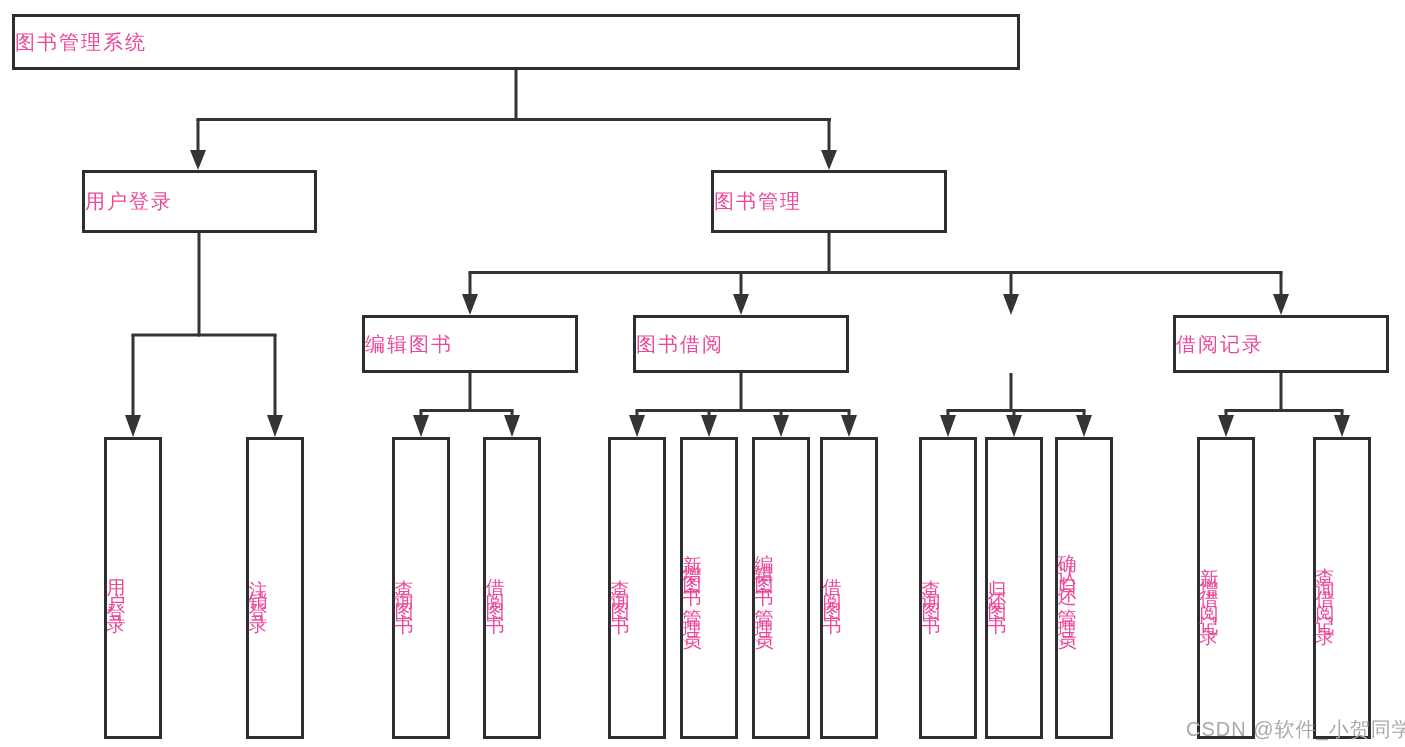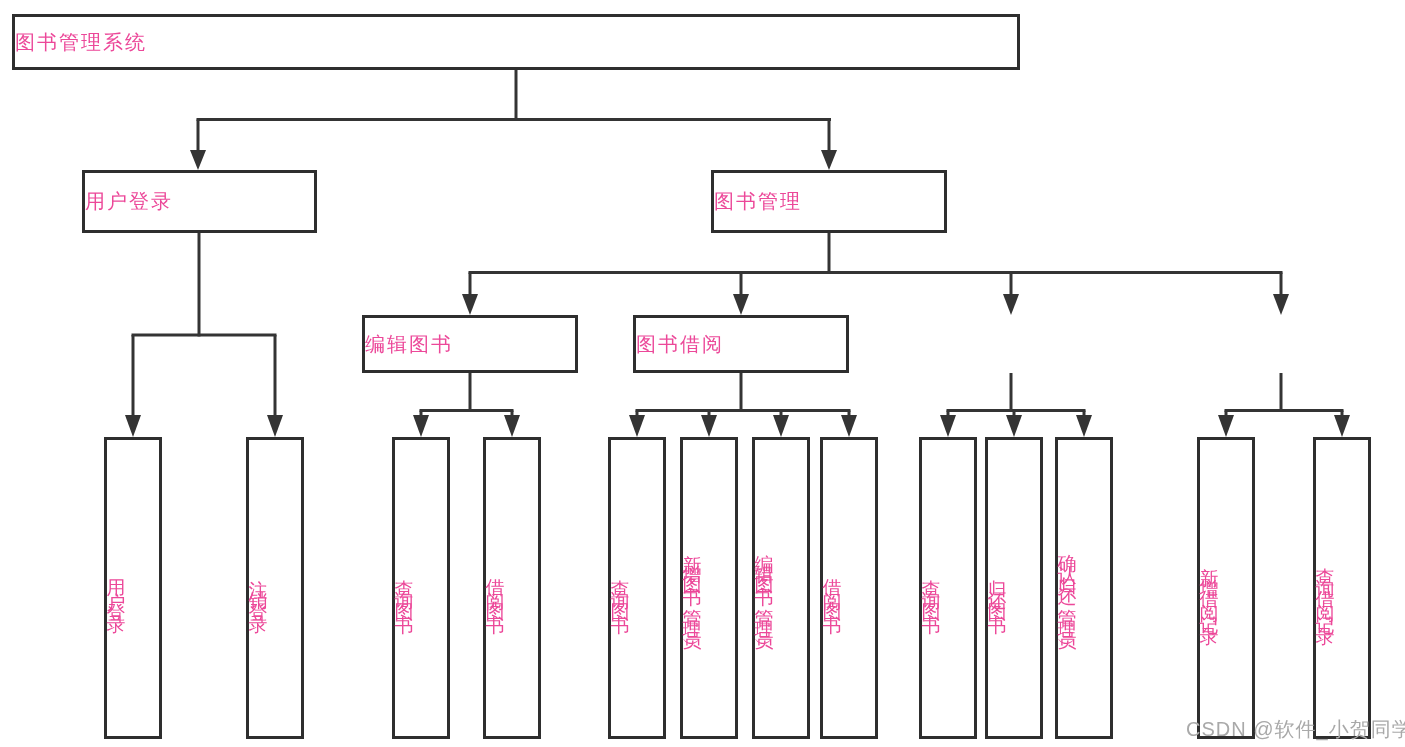--- a/index.html
+++ b/index.html
@@ -147,20 +147,23 @@
   <div class="box box-h" style="left:711px; top:170px; width:236px; height:63px;">
     <span>图书管理</span>
   </div>
 
   <div class="box box-h" style="left:362px; top:315px; width:216px; height:58px;">
     <span>编辑图书</span>
   </div>
   <div class="box box-h" style="left:633px; top:315px; width:216px; height:58px;">
     <span>图书借阅</span>
   </div>
+  <div class="box box-h" style="left:1173px; top:315px; width:216px; height:58px;">
+    <span>借阅记录</span>
+  </div>
 
   <div class="box box-v" style="left:104px;">
     <span class="vtext">用户登录</span>
   </div>
   <div class="box box-v" style="left:246px;">
     <span class="vtext">注销登录</span>
   </div>
 
   <div class="box box-v" style="left:392px;">
     <span class="vtext">查询图书</span>

